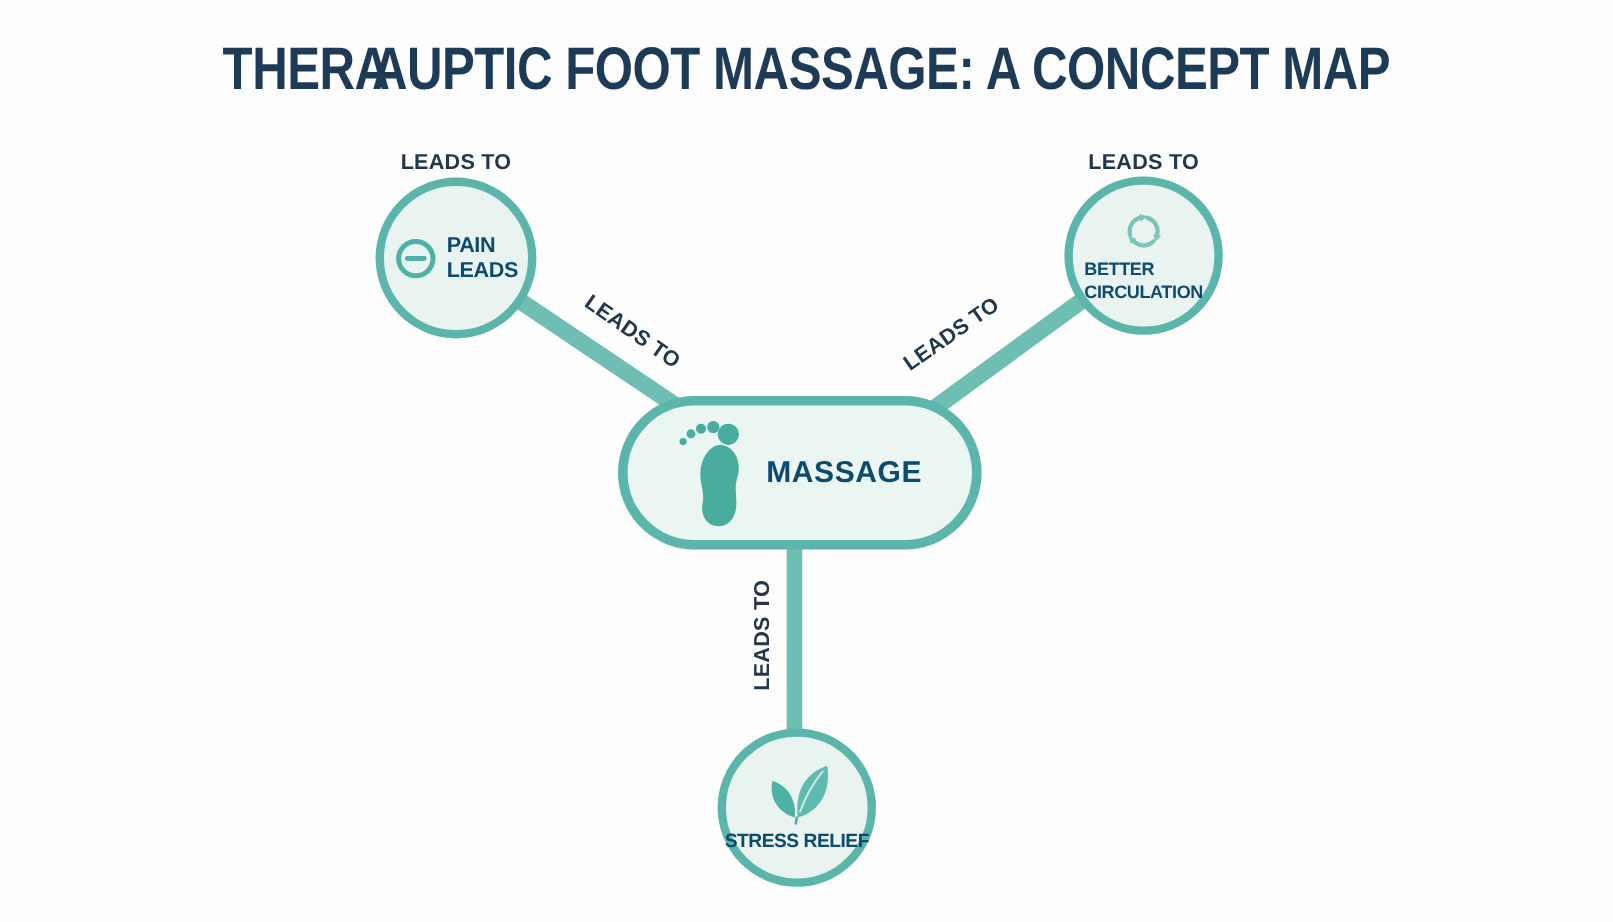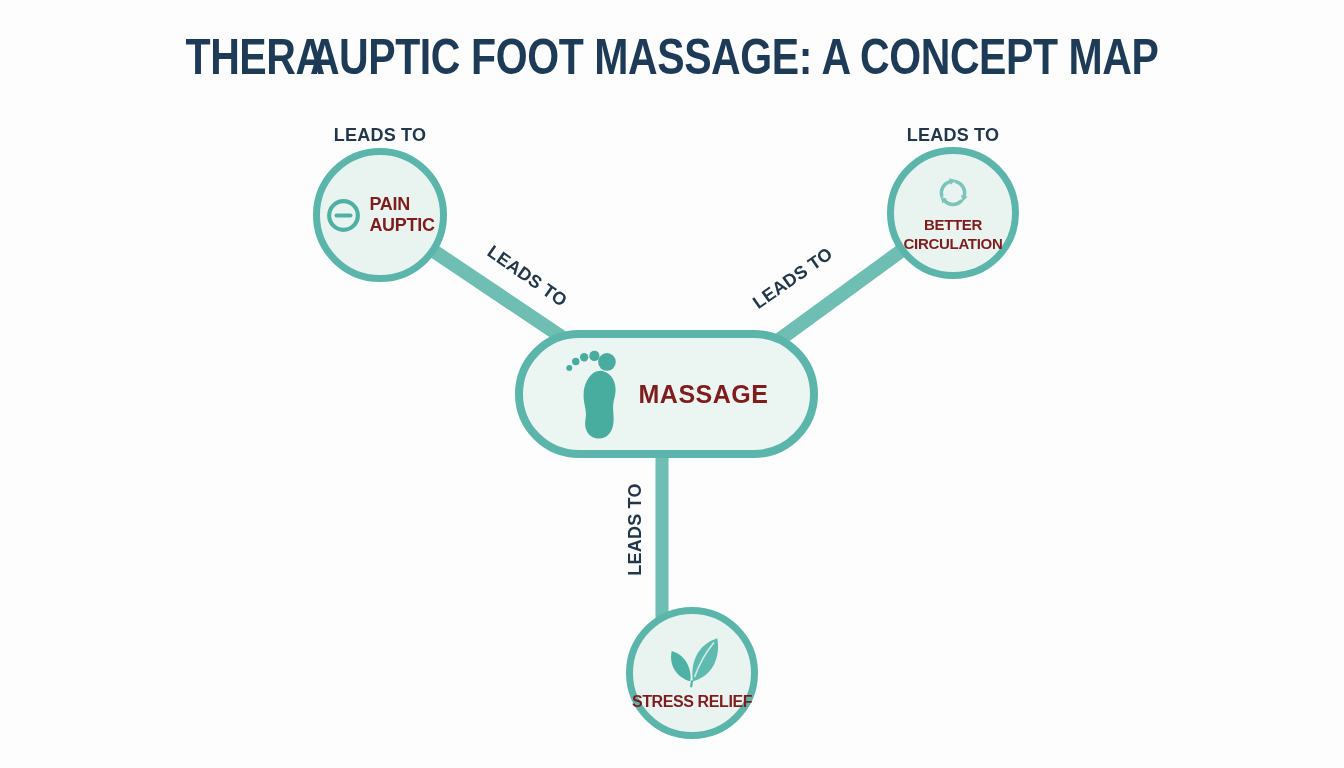--- a/index.html
+++ b/index.html
@@ -25,27 +25,27 @@
   
   .edges { position: absolute; left: 0; top: 0; z-index: 1; }
 
   
   .node {
     position: absolute; z-index: 2; box-sizing: border-box;
     background: #e9f4f1; border: 7px solid #5cb5aa; border-radius: 50%;
     display: flex; align-items: center; justify-content: center;
   }
   .node-text {
-    color: #7f1d1d; font-weight: bold; line-height: 1.15;
+    color: #0c4a6e; font-weight: bold; line-height: 1.15;
   }
   #node-pain { left: 313px; top: 148px; width: 134px; height: 134px; gap: 7px; }
   #node-pain .node-text { font-size: 18px; letter-spacing: -0.3px; text-align: left; }
   #node-circ { left: 887px; top: 147px; width: 132px; height: 132px; flex-direction: column; gap: 4px; }
-  #node-circ .node-text { font-size: 15px; letter-spacing: -0.3px; text-align: center; line-height: 1.25; }
-  #node-stress { left: 598px; top: 607px; width: 132px; height: 132px; flex-direction: column; gap: 5px; margin-left: 28px; }
+  #node-circ .node-text { font-size: 15px; letter-spacing: -0.3px; line-height: 1.25; }
+  #node-stress { left: 598px; top: 607px; width: 132px; height: 132px; flex-direction: column; gap: 5px; }
   #node-stress .node-text { font-size: 16px; letter-spacing: -0.4px; text-align: center; white-space: nowrap; }
 
   #node-massage {
     left: 515px; top: 330px; width: 303px; height: 128px;
     border-radius: 64px; border-width: 8px; background: #ebf5f2;
     gap: 18px; z-index: 2;
   }
   #node-massage .node-text {
     font-size: 25px; letter-spacing: 0.5px; white-space: nowrap;
   }
@@ -81,21 +81,21 @@
   <div class="leads" id="leads-top-right">LEADS TO</div>
   <div class="leads" id="leads-diag-left">LEADS TO</div>
   <div class="leads" id="leads-diag-right">LEADS TO</div>
   <div class="leads" id="leads-vertical">LEADS TO</div>
 
   <div class="node" id="node-pain">
     <svg class="icon" width="37" height="37" viewBox="0 0 40 40">
       <circle cx="20" cy="20" r="15.5" fill="none" stroke="#4fb0a4" stroke-width="4.5"></circle>
       <line x1="12.5" y1="20" x2="27.5" y2="20" stroke="#4fb0a4" stroke-width="4.5" stroke-linecap="round"></line>
     </svg>
-    <div class="node-text"><span>PAIN</span><br><span>AUPTIC</span></div>
+    <div class="node-text"><span>PAIN</span><br><span>LEADS</span></div>
   </div>
 
   <div class="node" id="node-circ">
     <svg class="icon" width="44" height="40" viewBox="0 0 48 48">
       <g fill="none" stroke="#7cc4b9" stroke-width="4.2" stroke-linecap="round">
         <path d="M 27.6 11.5 A 14 14 0 0 1 37.5 28.6"></path>
         <path d="M 33.9 34.9 A 14 14 0 0 1 14.1 34.9"></path>
         <path d="M 10.5 28.6 A 14 14 0 0 1 20.4 11.5"></path>
       </g>
       <g fill="#7cc4b9">

